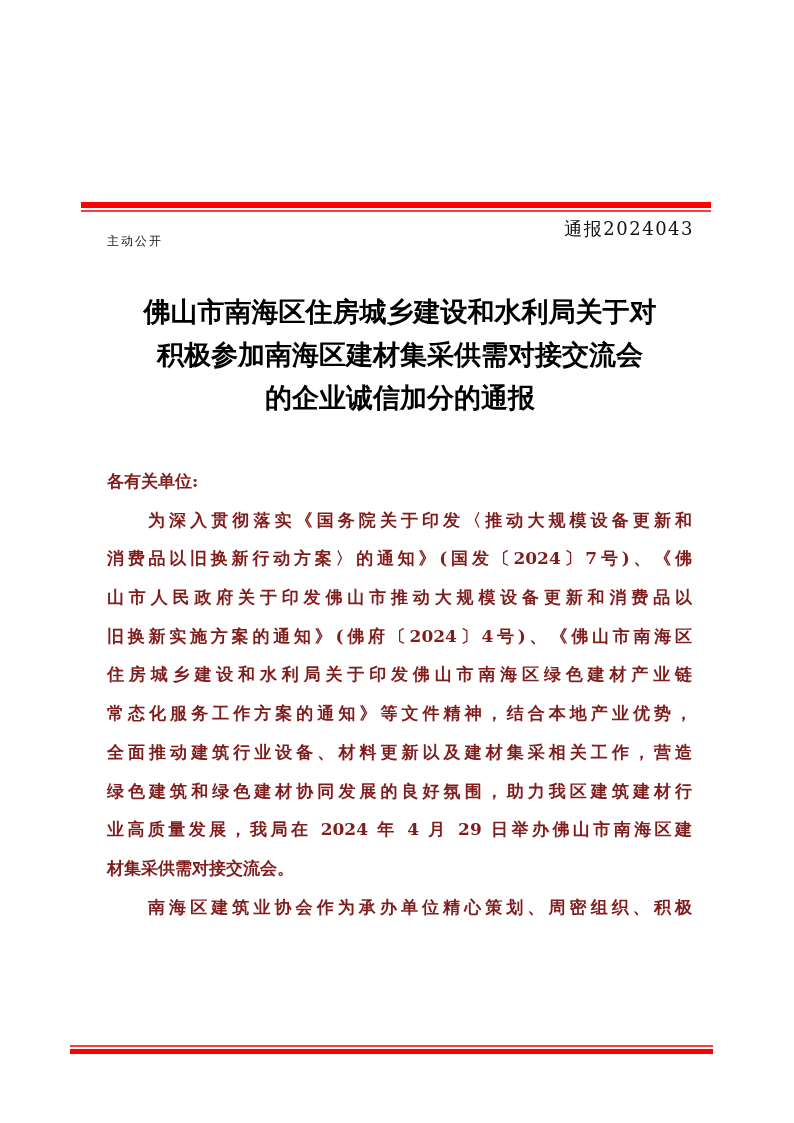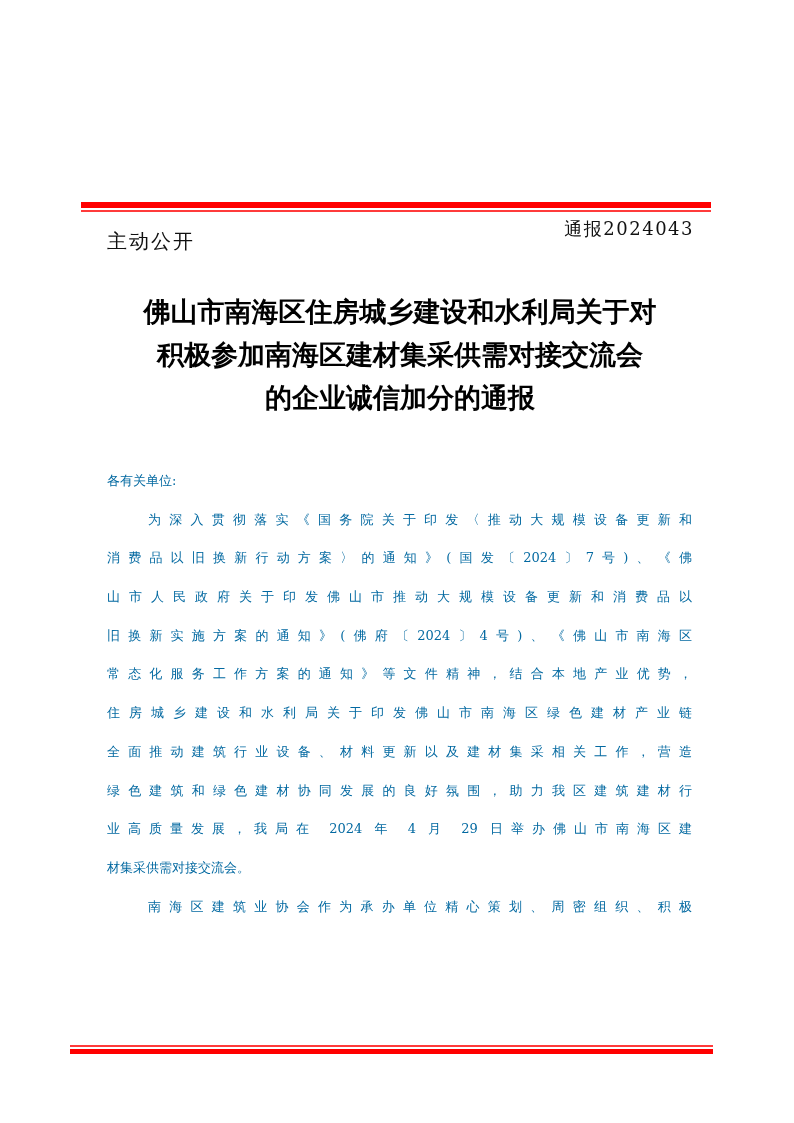--- a/index.html
+++ b/index.html
@@ -48,21 +48,21 @@
     .rule-bottom { left: 70px; top: 1045px; width: 643px; height: 10px; }
     .rule-bottom .thin { top: 0; height: 2px; }
     .rule-bottom .thick { top: 4px; height: 5px; }
 
     
     .meta-left {
       position: absolute;
       left: 107px;
       top: 229px;
       font-family: "DejaVu Sans", "Liberation Sans", sans-serif;
-      font-size: 20px;
+      font-size: 12px;
       line-height: 24px;
       letter-spacing: 2px;
       color: #111;
     }
     .meta-right {
       position: absolute;
       right: 100px;
       top: 217px;
       font-family: "DejaVu Serif", "Liberation Serif", serif;
       font-size: 18px;
@@ -86,22 +86,23 @@
     }
     .doc-title .tl { display: block; white-space: nowrap; text-align: center; }
 
     
     .body {
       position: absolute;
       left: 107px;
       top: 462px;
       width: 585px;
       font-family: "DejaVu Serif", "Liberation Serif", serif;
-      font-size: 13px;
-      color: #0369a1;
+      font-size: 17px;
+      color: #7f1d1d;
+      font-weight: bold;
     }
     .line {
       display: block;
       height: 38.7px;
       line-height: 38.7px;
       white-space: nowrap;
       text-align: justify;
       text-align-last: justify;
     }
     .line.indent { padding-left: 41px; }
@@ -129,22 +130,22 @@
   </div>
 
   <div class="body">
     <span class="line salutation">各有关单位:</span>
 
     <div>
       <span class="line indent">为深入贯彻落实《国务院关于印发〈推动大规模设备更新和</span>
       <span class="line">消费品以旧换新行动方案〉的通知》(国发〔2024〕7号)、《佛</span>
       <span class="line">山市人民政府关于印发佛山市推动大规模设备更新和消费品以</span>
       <span class="line">旧换新实施方案的通知》(佛府〔2024〕4号)、《佛山市南海区</span>
+      <span class="line">住房城乡建设和水利局关于印发佛山市南海区绿色建材产业链</span>
       <span class="line">常态化服务工作方案的通知》等文件精神，结合本地产业优势，</span>
-      <span class="line">住房城乡建设和水利局关于印发佛山市南海区绿色建材产业链</span>
       <span class="line">全面推动建筑行业设备、材料更新以及建材集采相关工作，营造</span>
       <span class="line">绿色建筑和绿色建材协同发展的良好氛围，助力我区建筑建材行</span>
       <span class="line">业高质量发展，我局在 2024 年 4 月 29 日举办佛山市南海区建</span>
       <span class="line last">材集采供需对接交流会。</span>
     </div>
 
     <div>
       <span class="line indent">南海区建筑业协会作为承办单位精心策划、周密组织、积极</span>
     </div>
   </div>

